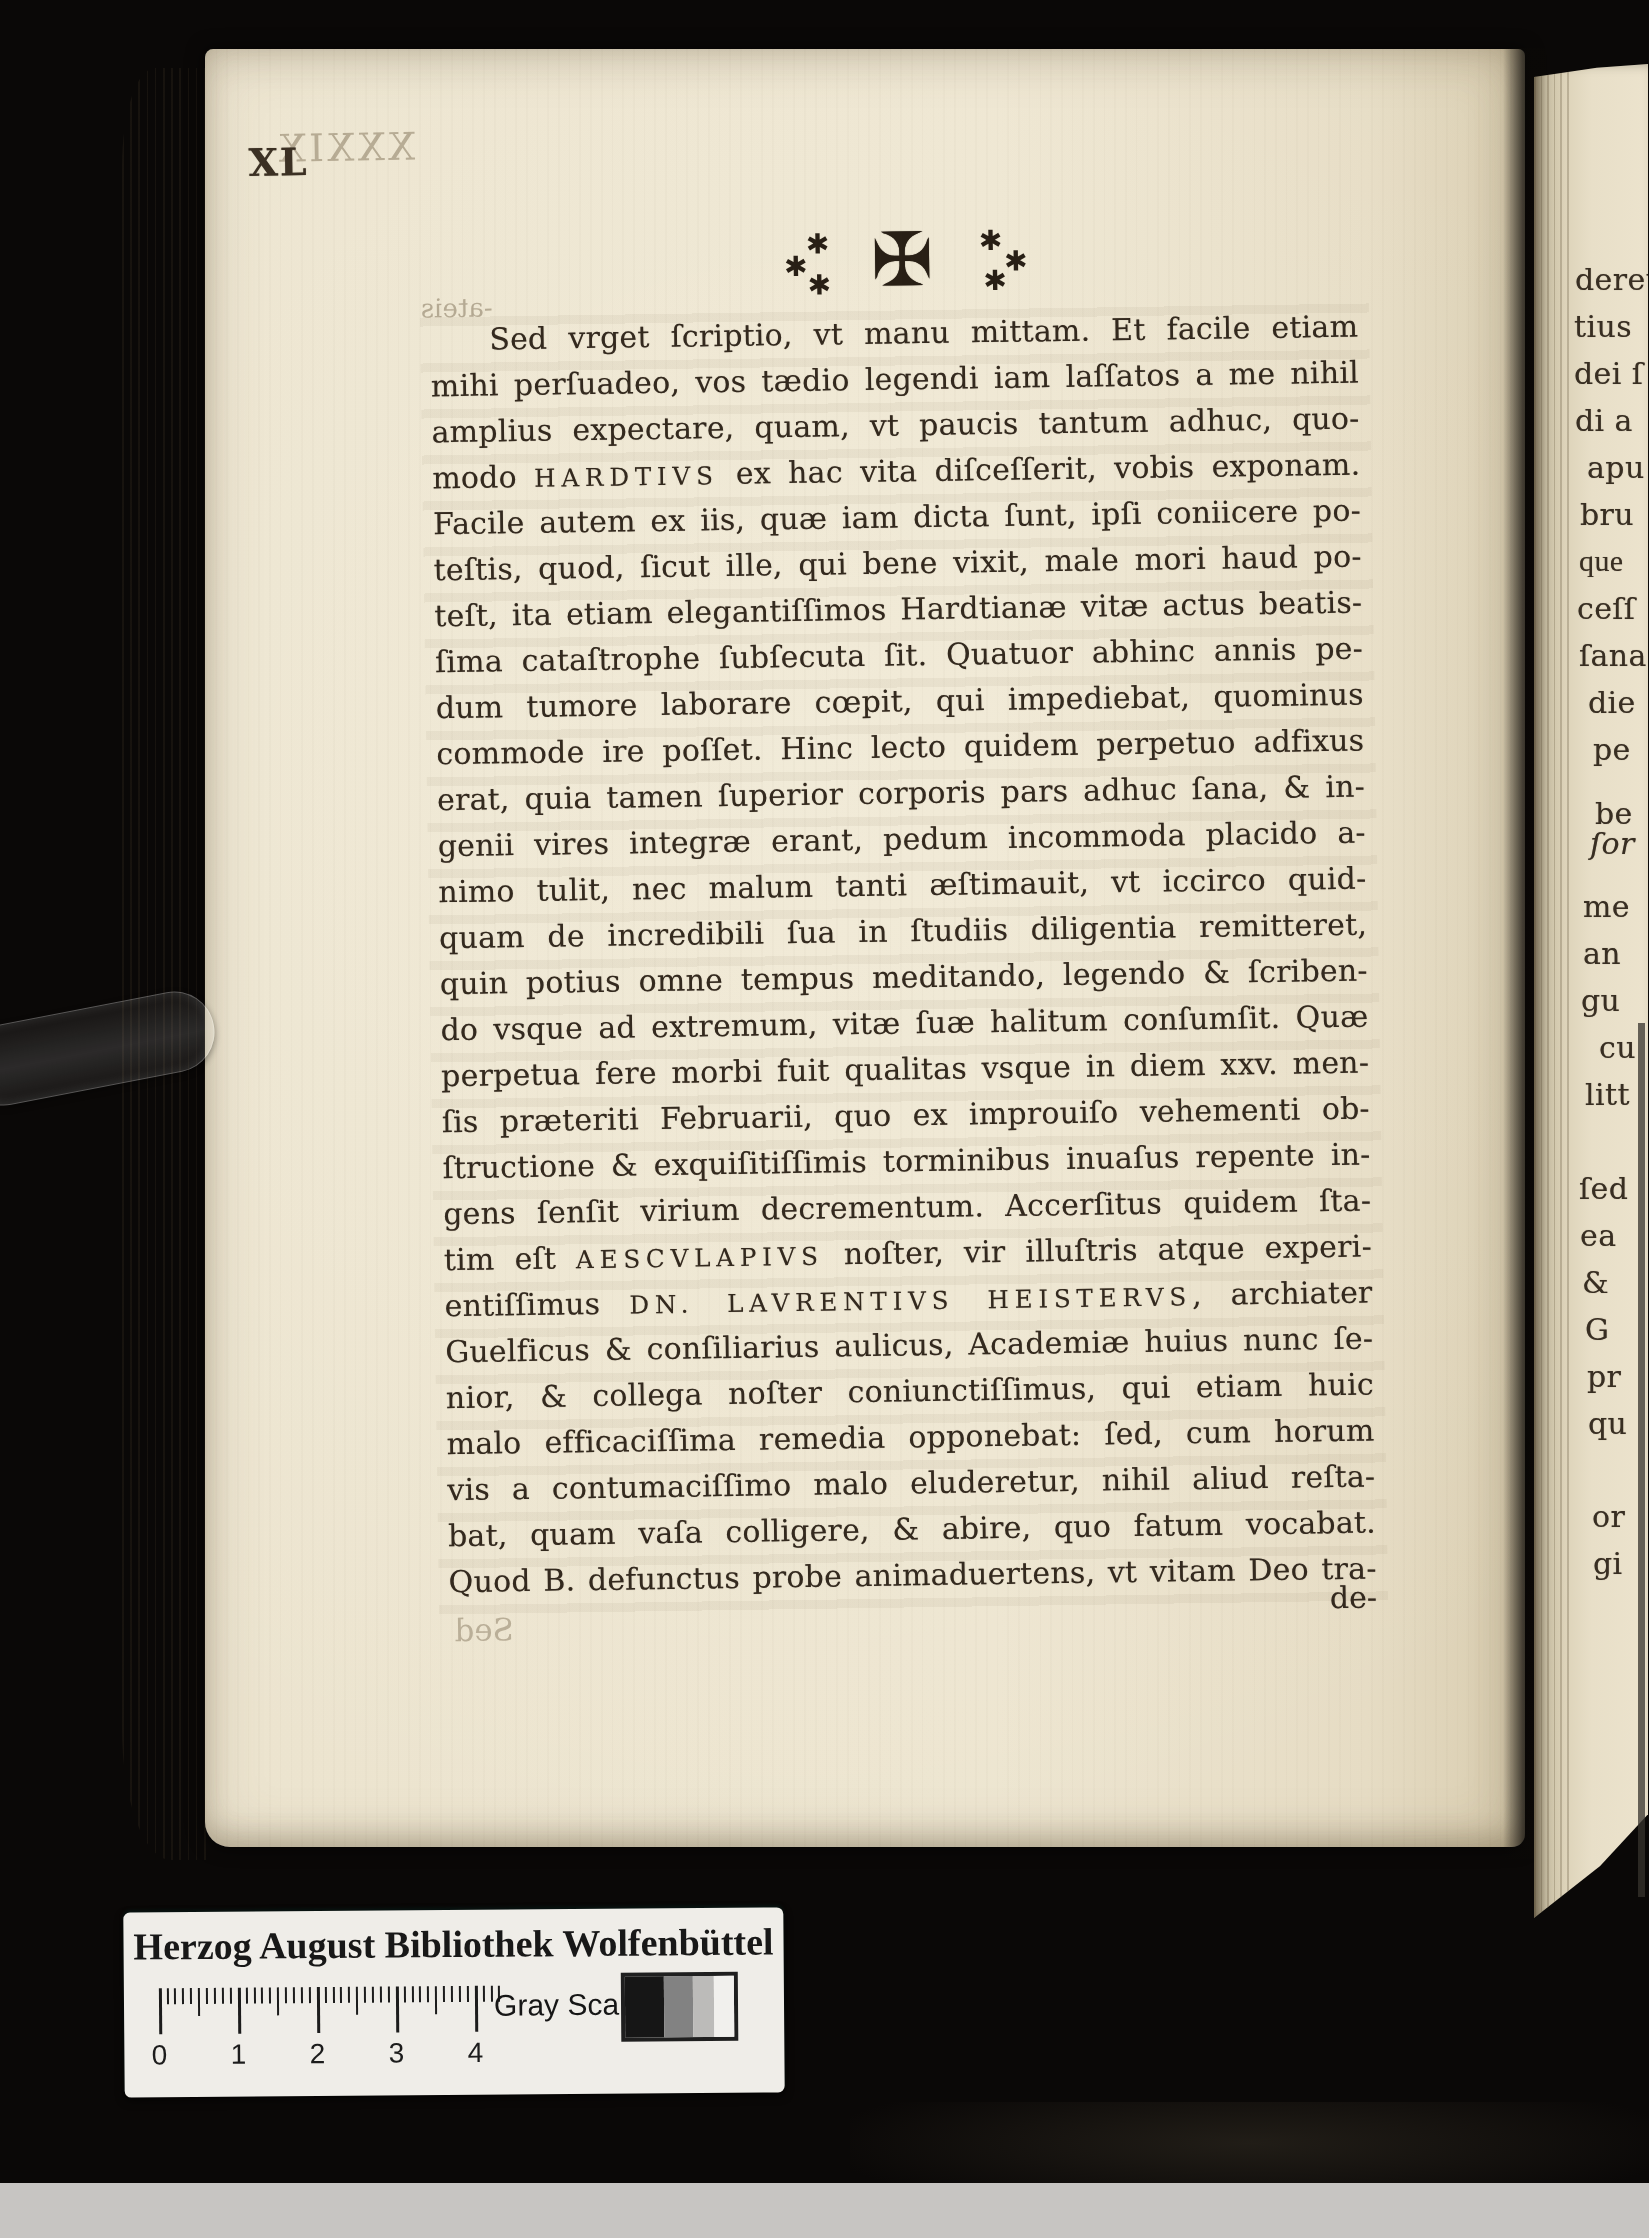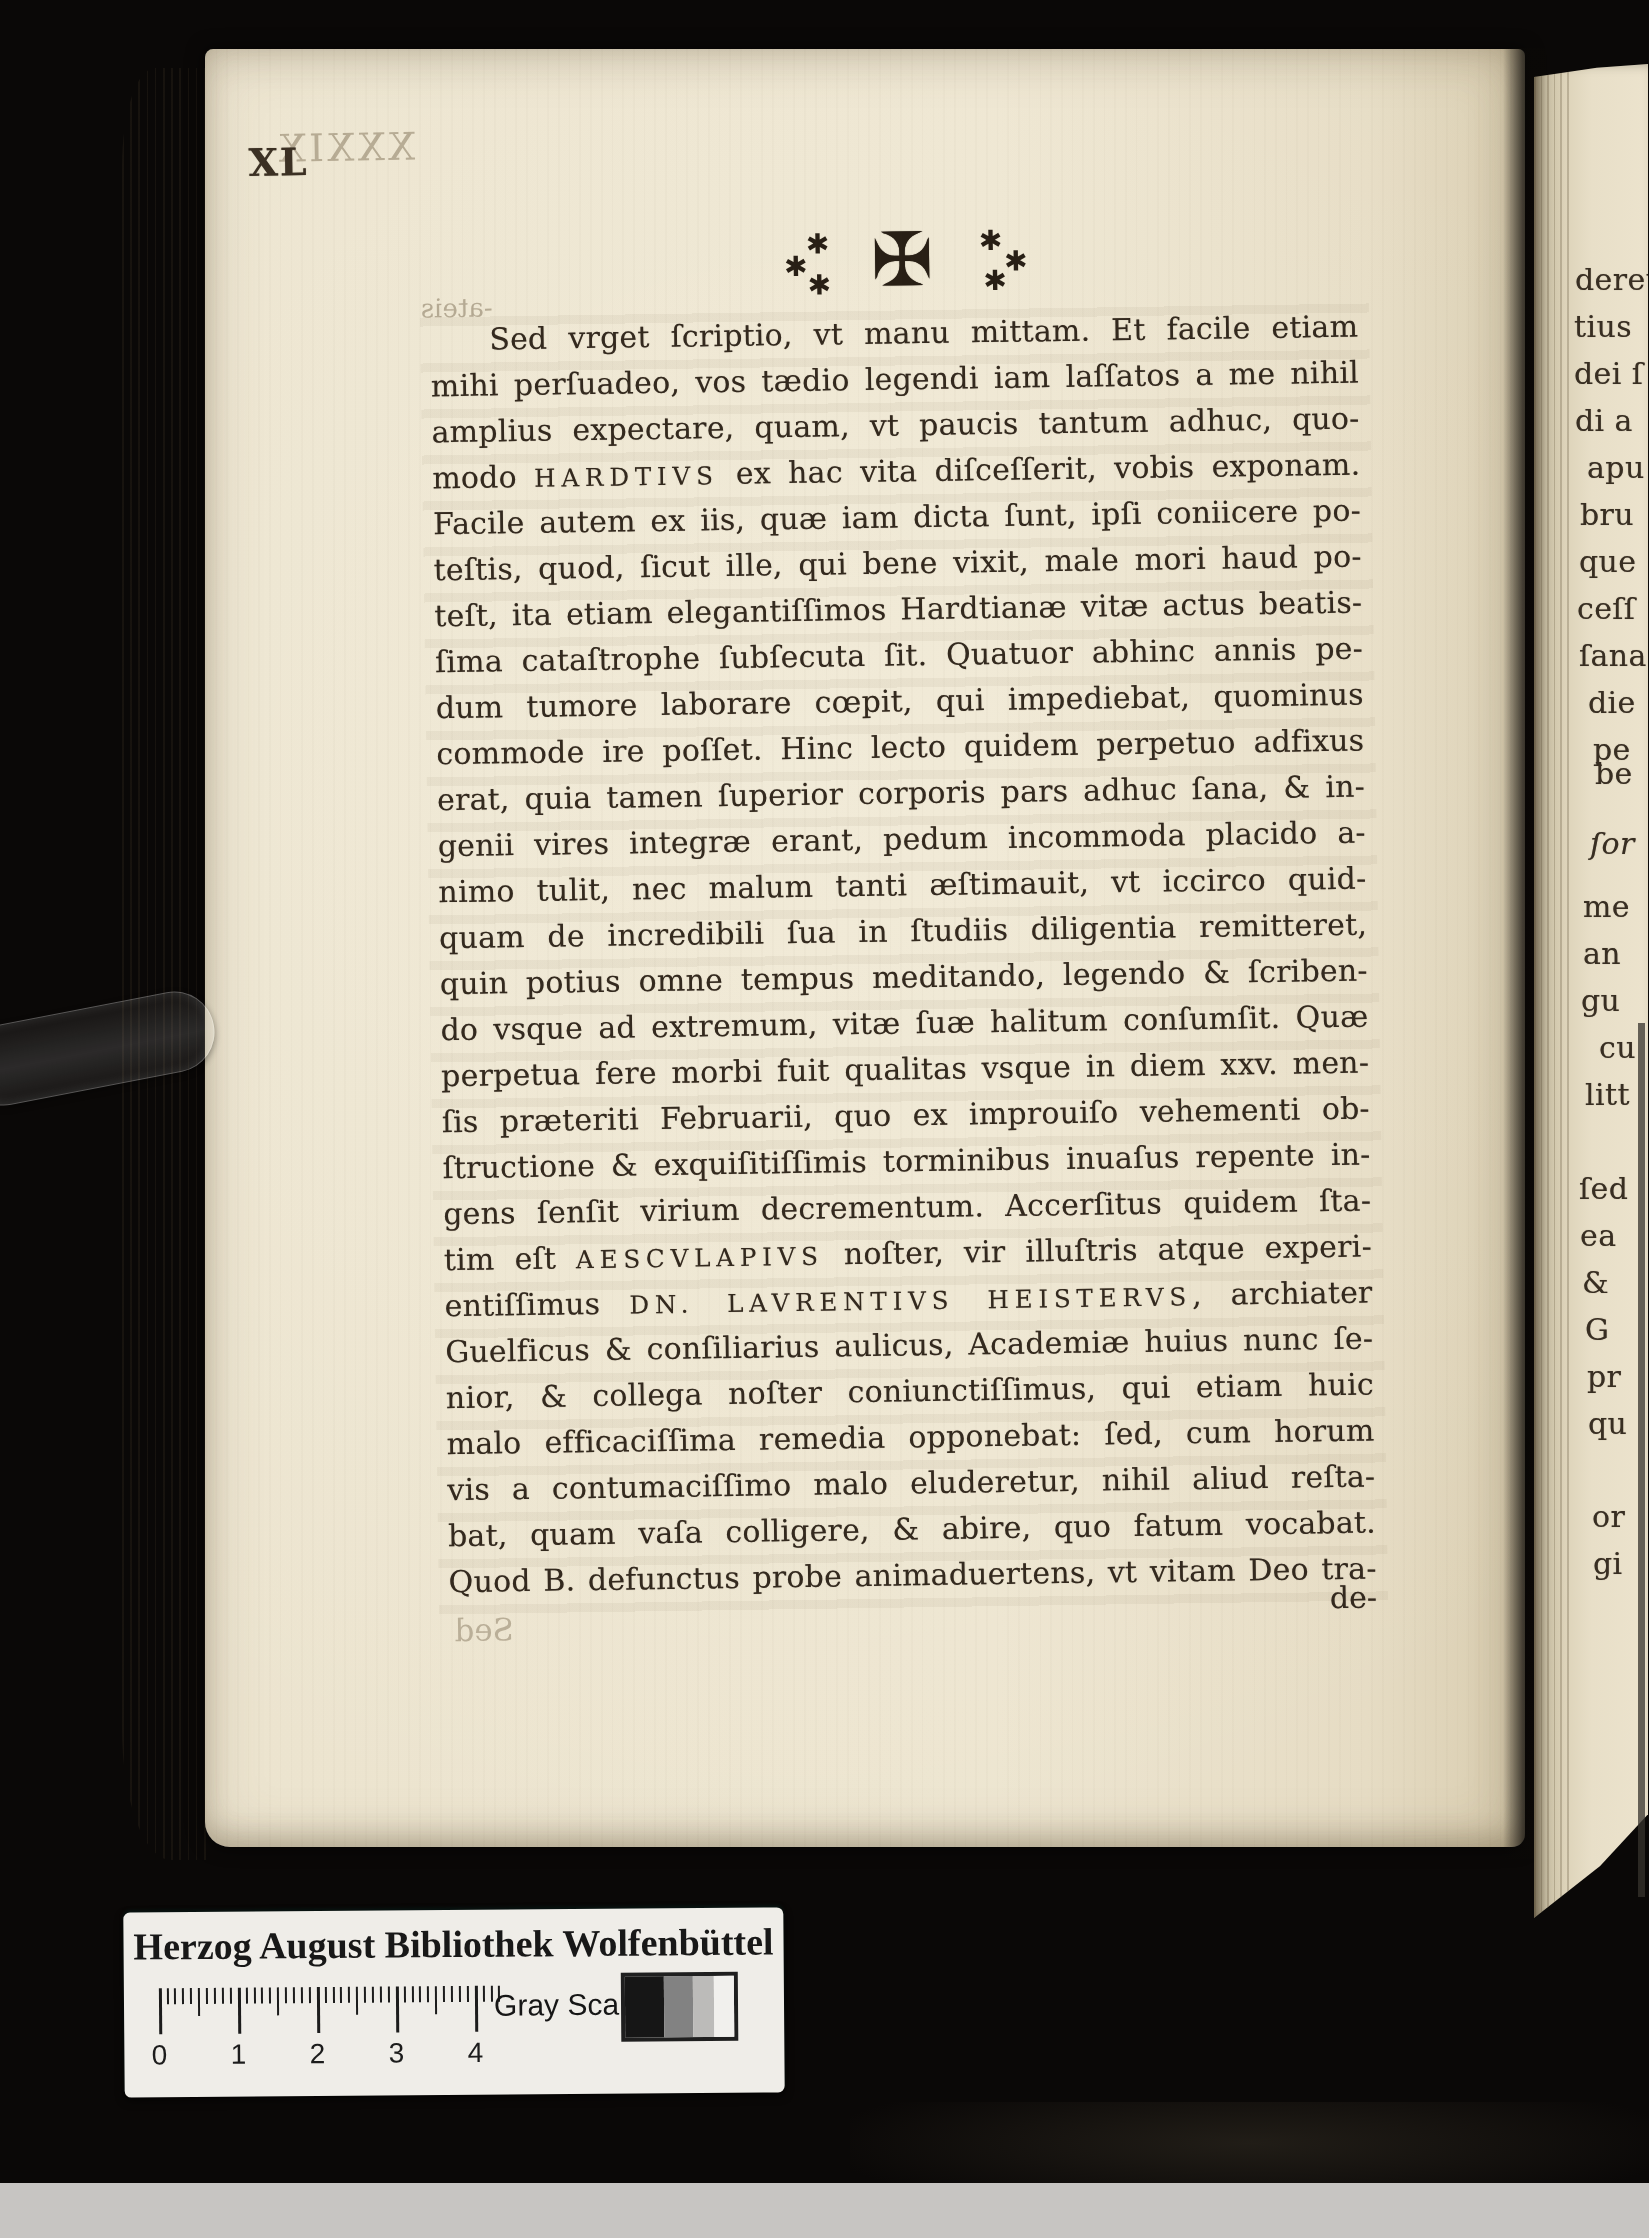--- a/index.html
+++ b/index.html
@@ -147,26 +147,26 @@
 
   <div class="gutter-shadow"></div>
 
   <div class="facing-page" id="facing-page">
       <div class="frag" style="left: 41px; top: 198px;">deret</div>
       <div class="frag" style="left: 40px; top: 245px;">tius</div>
       <div class="frag" style="left: 40px; top: 292px;">dei ſ</div>
       <div class="frag" style="left: 41px; top: 339px;">di a</div>
       <div class="frag" style="left: 45px; top: 386px; margin-left: 8px;">apu</div>
       <div class="frag" style="left: 46px; top: 433px;">bru</div>
-      <div class="frag" style="left: 45px; top: 480px;">que</div>
+      <div class="frag" style="left: 45px; top: 480px; font-family: Liberation Serif, serif;">que</div>
       <div class="frag" style="left: 43px; top: 527px;">ceſſ</div>
       <div class="frag" style="left: 45px; top: 574px;">ſana</div>
       <div class="frag" style="left: 54px; top: 621px;">die</div>
       <div class="frag" style="left: 59px; top: 668px;">pe</div>
-      <div class="frag" style="left: 61px; top: 692px;">be</div>
+      <div class="frag" style="left: 61px; top: 732px;">be</div>
       <div class="frag it" style="left: 56px; top: 762px;">ſor</div>
       <div class="frag" style="left: 49px; top: 825px;">me</div>
       <div class="frag" style="left: 49px; top: 872px; text-align: right;">an</div>
       <div class="frag" style="left: 47px; top: 919px;">gu</div>
       <div class="frag" style="left: 54px; top: 966px; margin-left: 11px;">cu</div>
       <div class="frag" style="left: 51px; top: 1013px;">litt</div>
       <div class="frag" style="left: 45px; top: 1107px;">ſed</div>
       <div class="frag" style="left: 46px; top: 1154px;">ea</div>
       <div class="frag" style="left: 48px; top: 1201px;">&amp;</div>
       <div class="frag" style="left: 51px; top: 1248px;">G</div>

